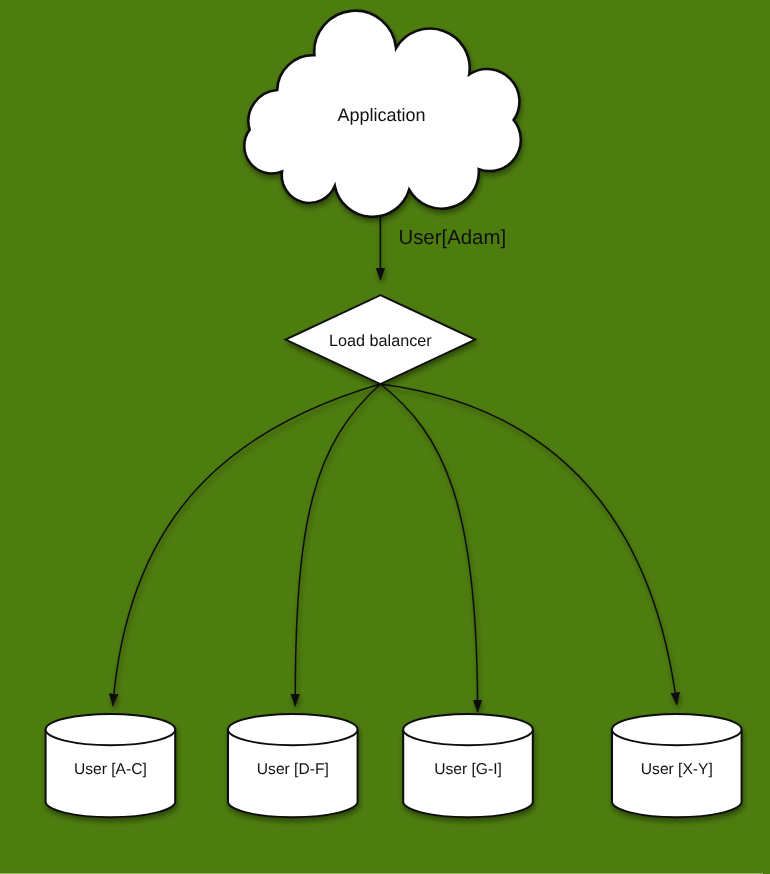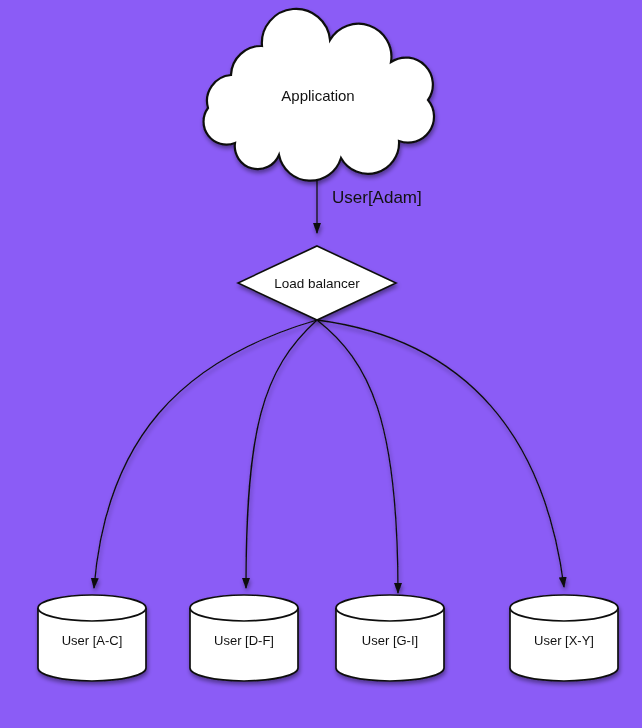--- a/index.html
+++ b/index.html
@@ -6,21 +6,21 @@
     margin: 0;
     padding: 0;
     background: #ffffff;
     width: 642px;
     height: 728px;
     overflow: hidden;
   }
   .diagram-wrap {
     width: 642px;
     height: 728px;
-    background: #8b5cf6;
+    background: #4d7c0f;
   }
   svg { display: block; }
   .node-shape {
     fill: #ffffff;
     stroke: #111111;
   }
   .edge-path {
     fill: none;
     stroke: #111111;
     stroke-width: 1.3;

